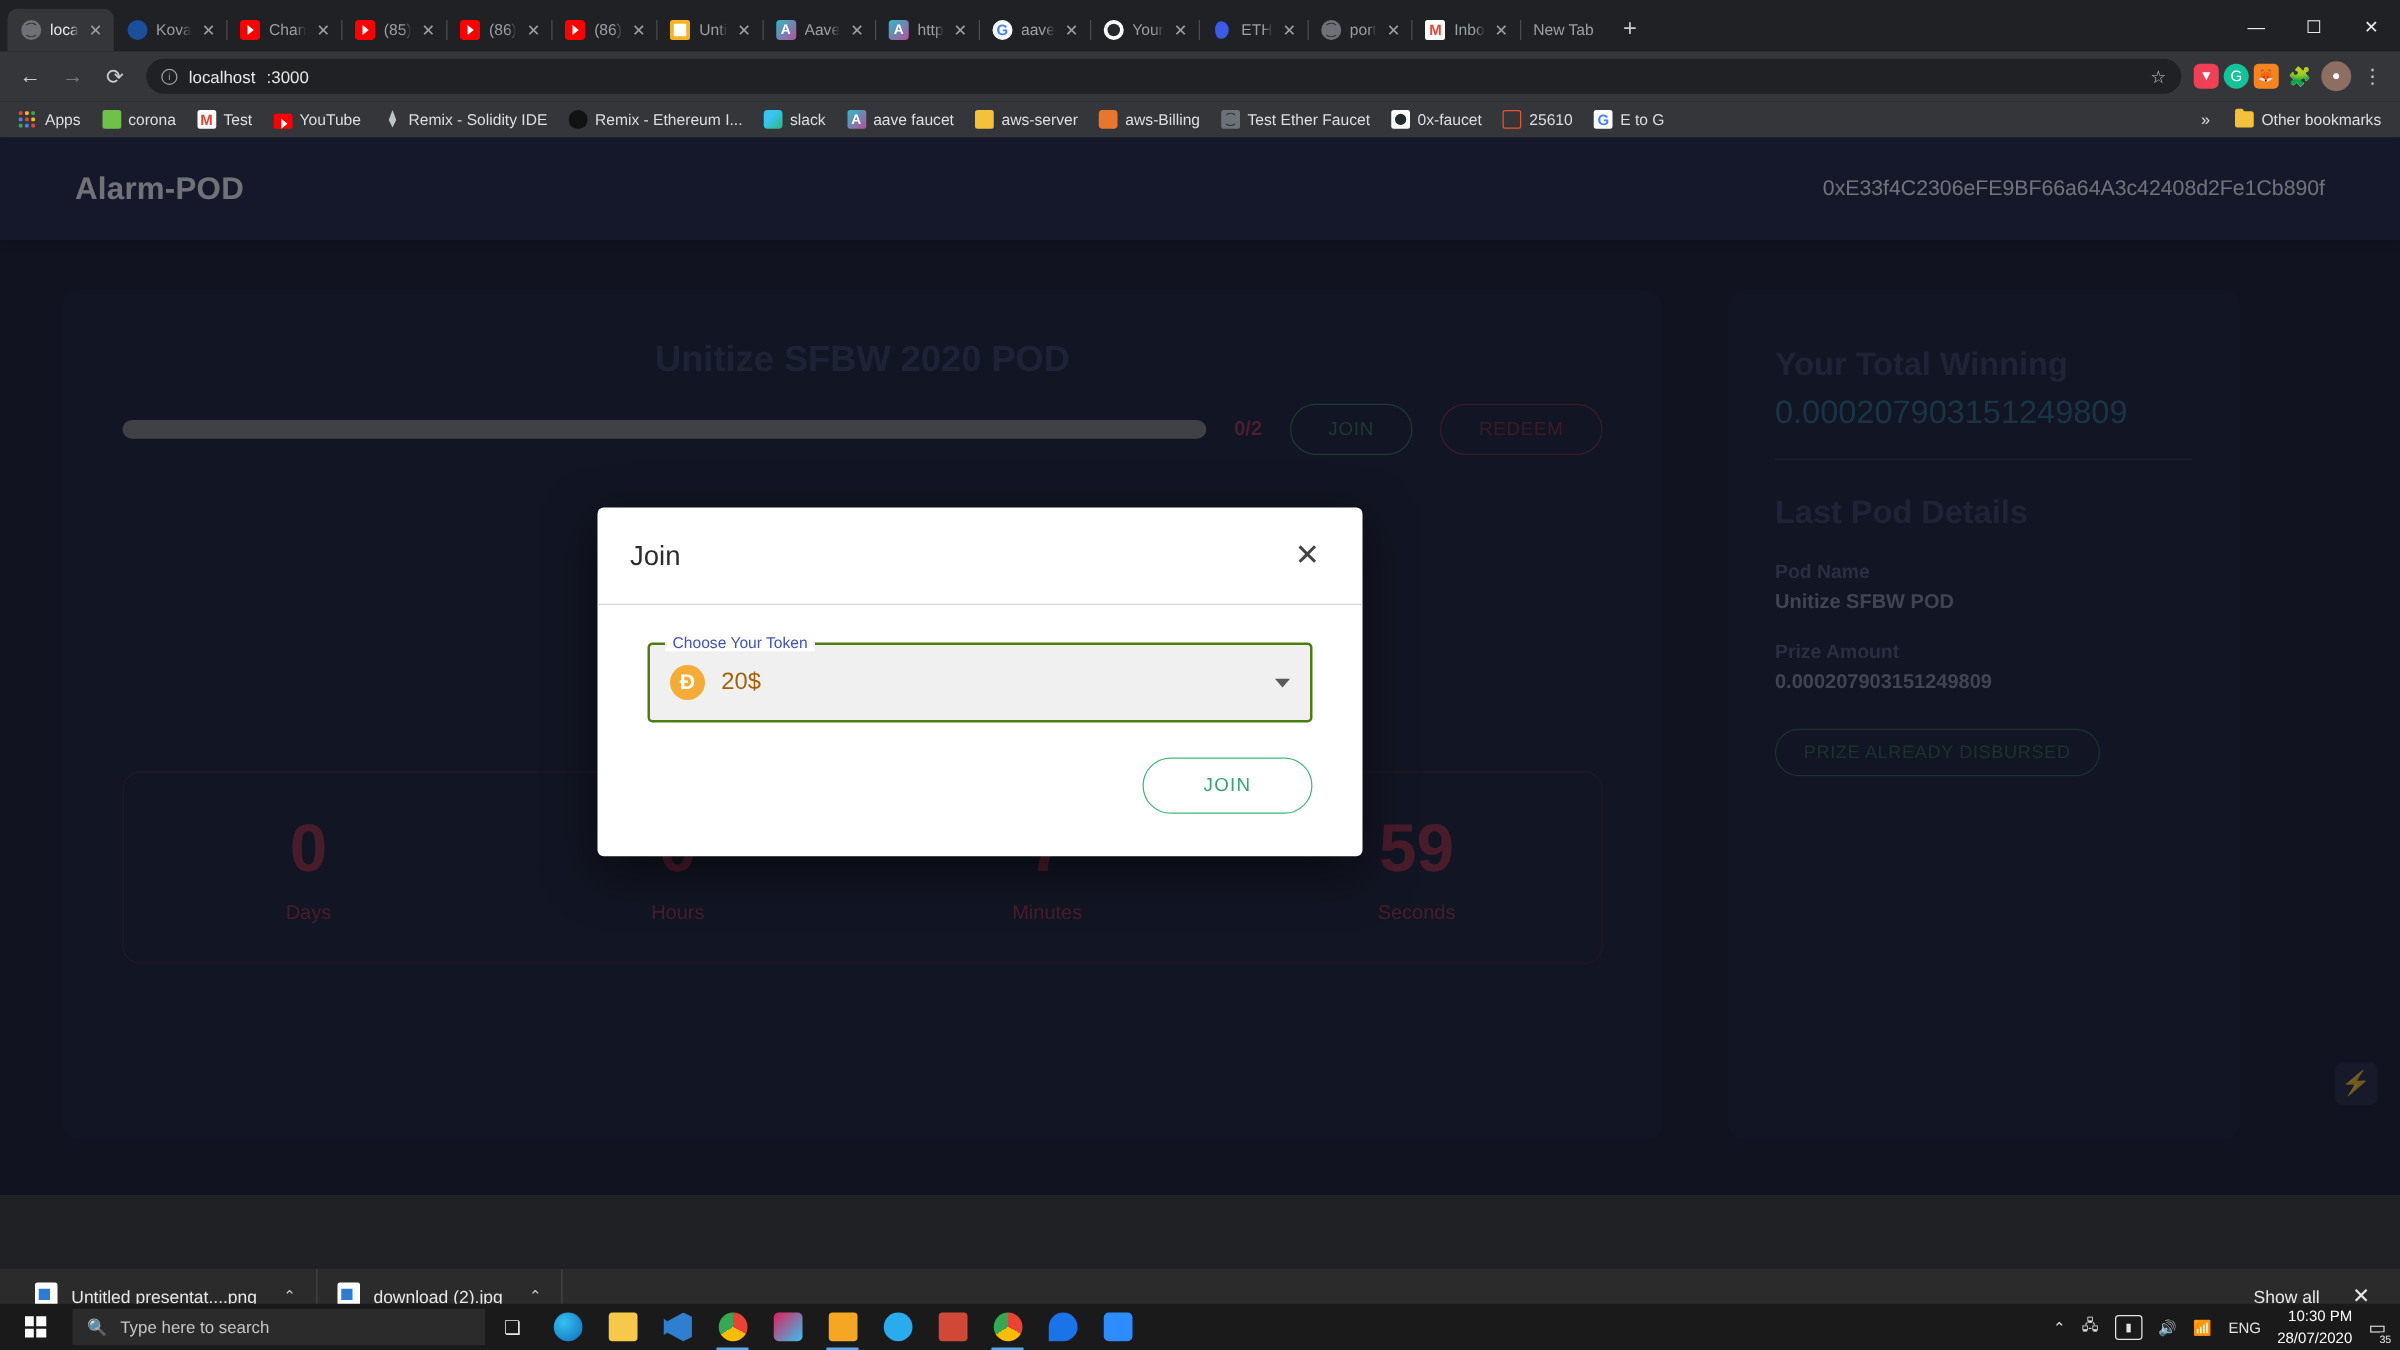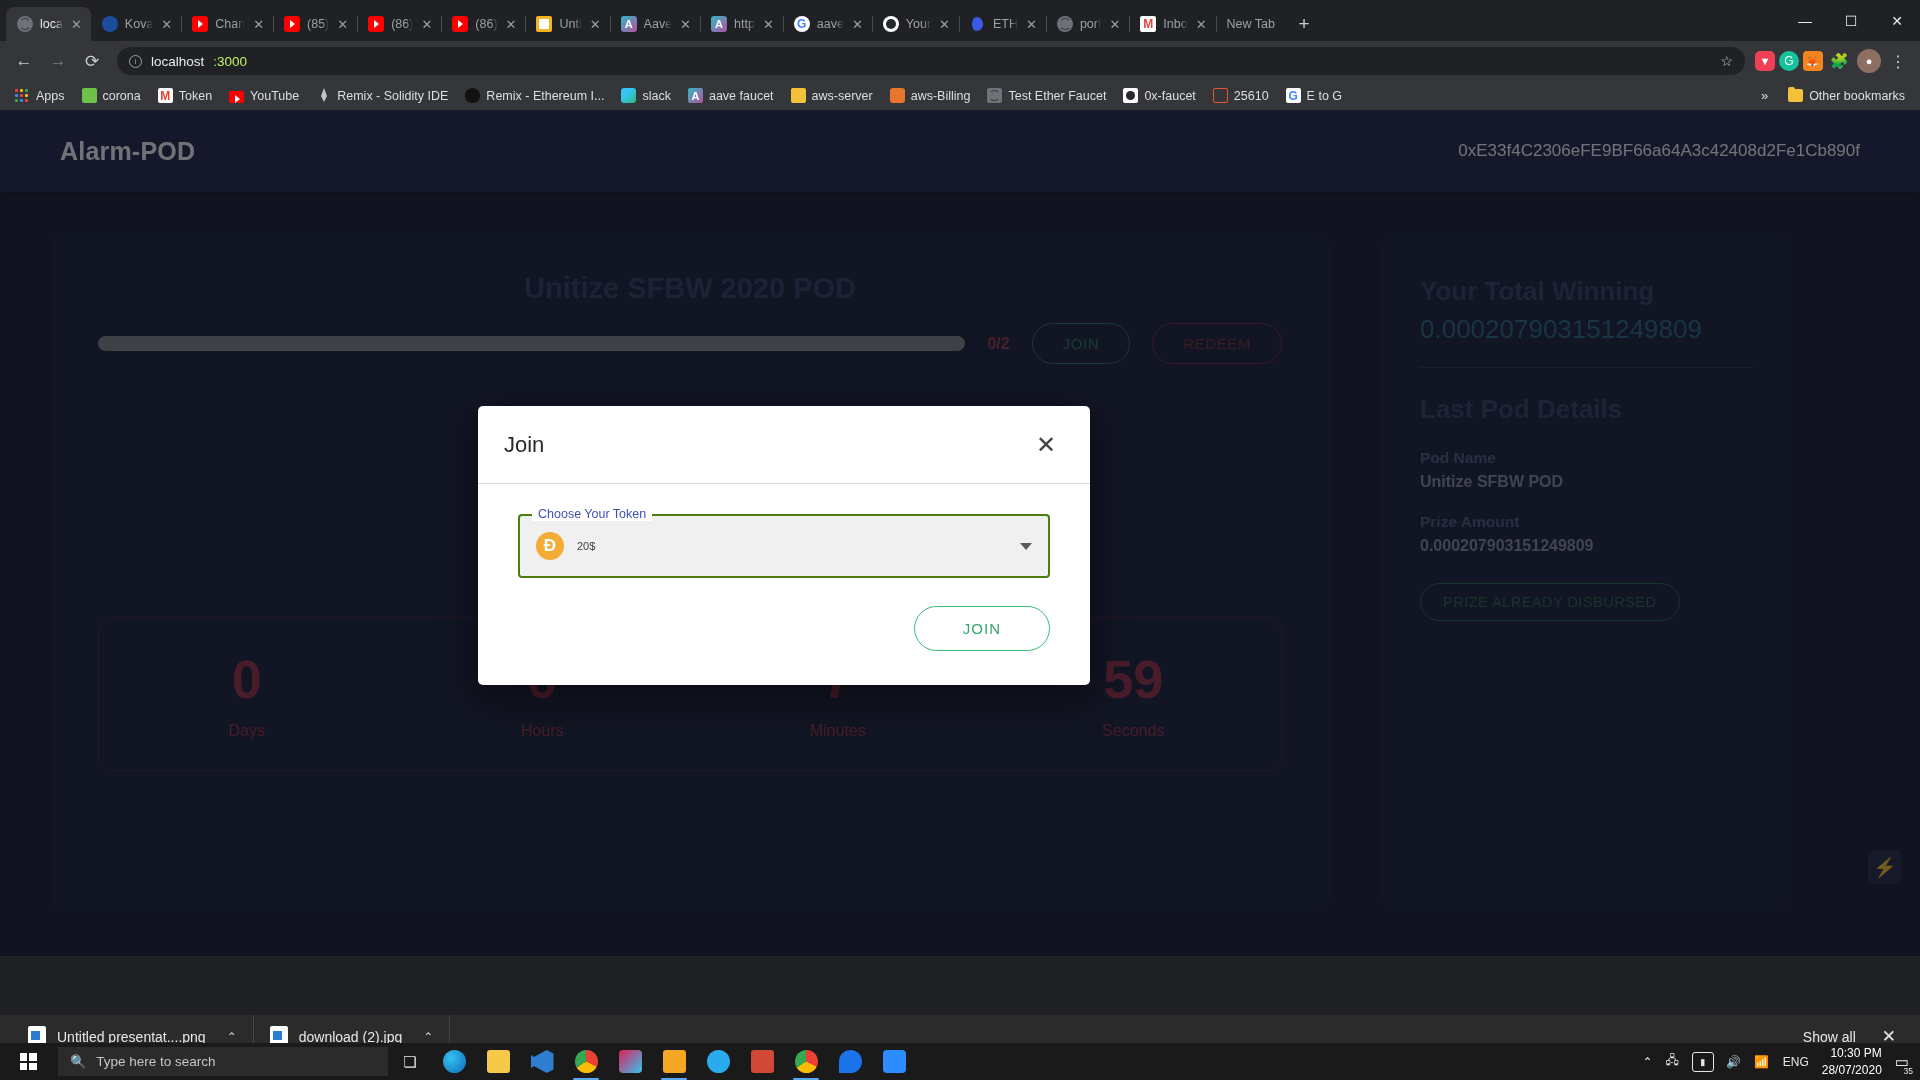--- a/index.html
+++ b/index.html
@@ -72,21 +72,21 @@
   .toolbar { height:40px; background:#35363a; display:flex; align-items:center; padding:0 9px; gap:4px; }
   .navbtn { width:30px; height:30px; border-radius:50%; display:flex; align-items:center;
             justify-content:center; color:#c8cbcf; font-size:17px; }
   .navbtn.dim { color:#76797d; }
   .omnibox {
     flex:1; height:28px; background:#202124; border-radius:14px; display:flex; align-items:center;
     padding:0 12px; gap:9px; margin:0 6px; color:#e8eaed; font-size:13.5px;
   }
   .omnibox .lock { width:13px; height:13px; border-radius:50%; border:1.4px solid #9aa0a6;
     display:flex; align-items:center; justify-content:center; font-size:8px; color:#9aa0a6; }
-  .omnibox .urlsub { color:#bef264; }
+  .omnibox .urlsub { color:#e5e5e5; }
   .omnibox .star { margin-left:auto; color:#c8cbcf; font-size:14px; }
   .ticon { width:26px; height:26px; border-radius:50%; display:flex; align-items:center;
            justify-content:center; font-size:13px; position:relative; }
 
   
   .bookmarks { height:29px; background:#35363a; display:flex; align-items:center;
                padding:0 8px; gap:3px; color:#dcdfe3; font-size:12.5px; position:relative; }
   .bm { display:flex; align-items:flex-end; gap:6px; padding:3px 7px; border-radius:4px; white-space:nowrap; }
   .bmi { width:15px; height:15px; flex:0 0 15px; border-radius:2px; display:block; position:relative; }
   .bm-apps { background:transparent; position:relative; }
@@ -171,21 +171,21 @@
   }
   .field .legend {
     position:absolute; top:-9px; left:12px; background:#fff; padding:0 6px;
     color:#3f51b5; font-size:12.5px;
   }
   .coin {
     width:28px; height:28px; border-radius:50%; background:#f5ac37;
     display:flex; align-items:center; justify-content:center; color:#fff;
     font-size:17px; font-weight:bold; flex:0 0 28px;
   }
-  .field .fv { margin-left:13px; font-size:11px; color:#404040;text-align:center; }
+  .field .fv { margin-left:13px; font-size:19px; color:#a16207;text-align:center; }
   .caret { margin-left:auto; width:0;height:0;border-left:6px solid transparent;
            border-right:6px solid transparent;border-top:7px solid #5a5a5a; }
   .modal-actions { display:flex; justify-content:flex-end; margin-top:28px; }
   .btn-join {
     border:1px solid #3bbb7a; color:#35a56c; background:#fff; border-radius:24px;
     padding:13px 48px; font-size:15px; letter-spacing:1px;
   }
 
   
   .dlbar {
@@ -386,21 +386,21 @@
             <i style="background:#ea4335;left:10px;top:11px"></i>
           </span>
           <span>Apps</span>
         </div>
         <div class="bm">
           <span class="bmi" style="background:#6ec24a;"></span>
           <span>corona</span>
         </div>
         <div class="bm">
           <span class="bmi fi-gmail"></span>
-          <span>Token</span>
+          <span>Test</span>
         </div>
         <div class="bm">
           <span class="bmi fi-yt" style="width:15px;height:12px;"></span>
           <span>YouTube</span>
         </div>
         <div class="bm">
           <span class="bmi" style="background:transparent;position:relative;">
             <i style="position:absolute;left:5px;top:0;width:0;height:0;border-left:3px solid transparent;border-right:3px solid transparent;border-bottom:8px solid #c0c4c9;"></i>
             <i style="position:absolute;left:5px;top:8px;width:0;height:0;border-left:3px solid transparent;border-right:3px solid transparent;border-top:6px solid #c0c4c9;"></i>
           </span>

